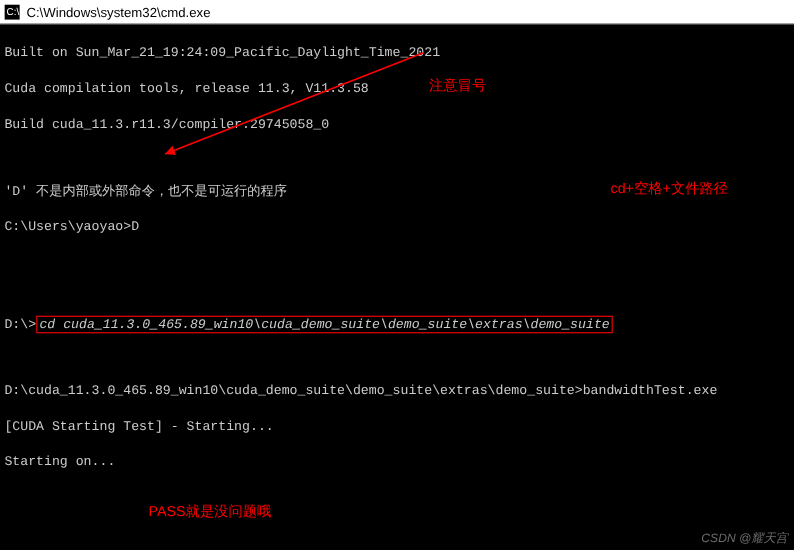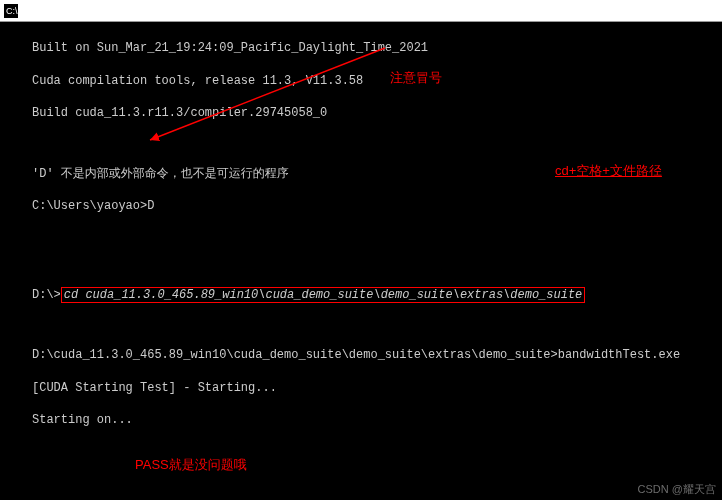--- a/index.html
+++ b/index.html
@@ -33,61 +33,63 @@
     justify-content: center;
     font-size: 10px;
     color: #000;
   }
   .terminal {
     padding: 2px 4px;
     line-height: 1.35;
     white-space: pre;
     position: relative;
   }
-  .terminal div { min-height: 1em; margin-left: 28px; }
+  .terminal div { min-height: 1em; }
   .cd-box {
     border: 1px solid #f00;
     padding: 0 2px;
     font-style: italic;
   }
   .annotation {
     position: absolute;
     color: #f00;
     font-family: "Microsoft YaHei", SimSun, sans-serif;
     font-size: 13px;
     pointer-events: none;
   }
   .ann-colon { top: 35px; left: 390px; margin-top: 34px; }
-  .ann-cd { top: 162px; left: 555px; text-decoration: underline; }
+  .ann-cd { top: 162px; left: 555px; }
   .ann-pass { top: 456px; left: 135px; }
   .watermark {
     position: absolute;
     bottom: 3px;
     right: 6px;
     color: #999;
     font-family: "Microsoft YaHei", sans-serif;
     font-size: 11px;
     opacity: 0.7;
+    font-style: italic;
   }
   svg.arrow {
     position: absolute;
     pointer-events: none;
     overflow: visible;
   }
 </style>
 </head>
 <body>
 
 <div class="titlebar">
   <span class="title-icon">
     <svg width="14" height="14" viewBox="0 0 14 14">
         <rect x="0" y="0" width="14" height="14" fill="#000"></rect>
         <text x="2" y="10" fill="#fff" font-size="9">C:\</text>
       </svg>
   </span>
+  <span>C:\Windows\system32\cmd.exe</span>
 </div>
 
 <div class="terminal">
 <div>Built on Sun_Mar_21_19:24:09_Pacific_Daylight_Time_2021</div>
 <div>Cuda compilation tools, release 11.3, V11.3.58</div>
 <div>Build cuda_11.3.r11.3/compiler.29745058_0</div>
 <div></div>
 <div>'D' 不是内部或外部命令，也不是可运行的程序</div>
 <div>C:\Users\yaoyao&gt;D</div>
 <div></div>

